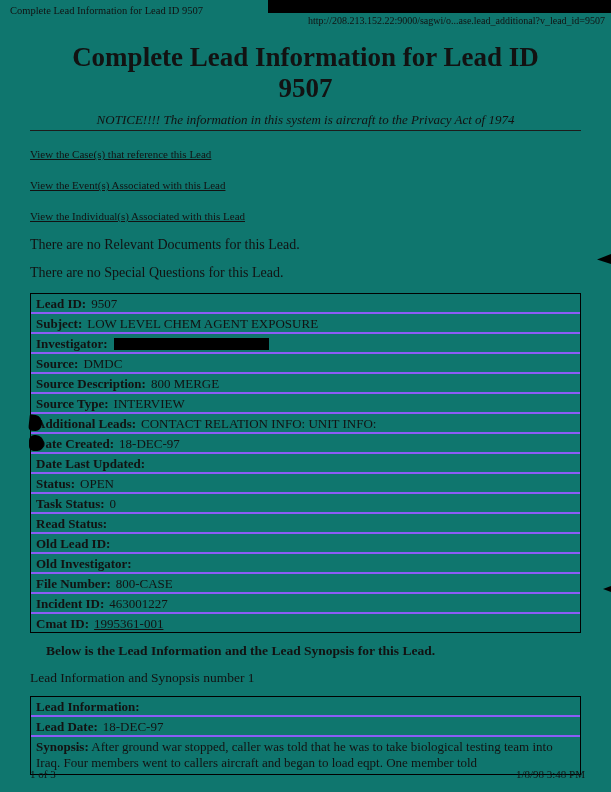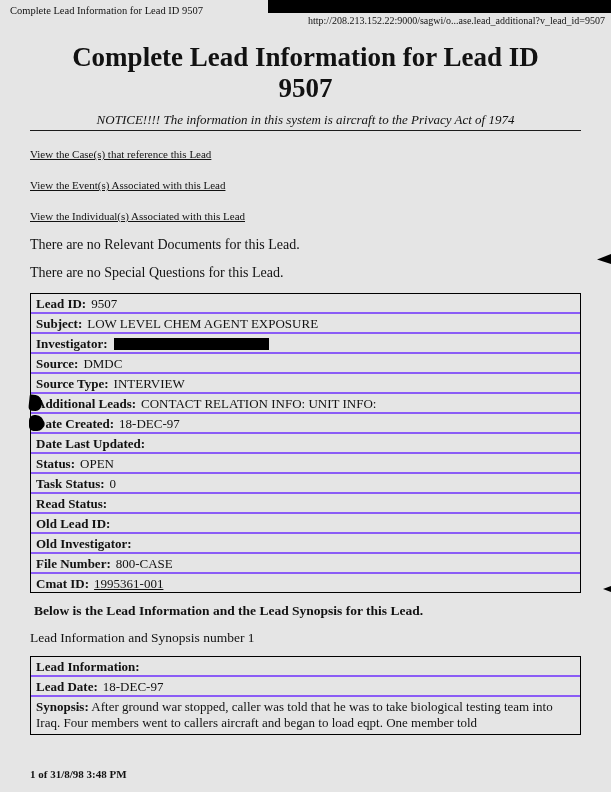--- a/index.html
+++ b/index.html
@@ -1,21 +1,21 @@
 <!DOCTYPE html>
 <html><head>
 <meta charset="utf-8">
 <style>
   * { margin: 0; padding: 0; box-sizing: border-box; }
   html, body { background: #ffffff; }
   .page {
     position: relative;
     width: 611px;
     height: 792px;
-    background: #e5e5e5;
+    background: #0f766e;
     font-family: "Liberation Serif", "DejaVu Serif", serif;
     color: #121212;
     overflow: hidden;
     margin: 0 auto;
   }
   
   .ph-title {
     position: absolute; top: 5px; left: 10px;
     font-size: 10.5px; white-space: nowrap;
   }
@@ -56,28 +56,27 @@
     position: relative; min-height: 18px;
   }
   .trow:last-child { border-bottom: none; }
   .lbl { font-weight: bold; }
   .val { margin-left: 5px; }
   .u { text-decoration: underline; cursor: pointer; }
   .redaction {
     display: inline-block; width: 155px; height: 12px;
     background: #000; vertical-align: -2px; margin-left: 6px;
   }
-  .below-heading { font-weight: bold; font-size: 13.5px; margin: 10px 0 11px 4px; }
+  .below-heading { font-weight: bold; font-size: 13.5px; margin: 10px 0 11px 16px; }
   .intro { font-size: 13.5px; margin-bottom: 10px; }
   .syn { line-height: 16px; padding-top: 2px; padding-bottom: 3px; }
   .footer {
     position: absolute; bottom: 12px; left: 30px; right: 26px;
-    display: flex; justify-content: flex-start;
+    display: flex; justify-content: space-between;
     font-size: 11px;
-    font-weight: bold;
   }
   
   .blob-a {
     position: absolute; left: -2px; top: 1px; width: 13px; height: 16px;
     background: #000; border-radius: 10% 60% 50% 30%; transform: rotate(6deg);
   }
   .blob-d {
     position: absolute; left: -2px; top: 1px; width: 15px; height: 16px;
     background: #000; border-radius: 35% 55% 45% 30%;
   }
@@ -122,20 +121,23 @@
       <div class="trow">
         <span class="lbl">Subject:</span><span class="val">LOW LEVEL CHEM AGENT EXPOSURE</span>
       </div>
       <div class="trow">
         <span class="lbl">Investigator:</span><span class="redaction"></span>
       </div>
       <div class="trow">
         <span class="lbl">Source:</span><span class="val">DMDC</span>
       </div>
       <div class="trow">
+        <span class="lbl">Source Description:</span><span class="val">800 MERGE</span>
+      </div>
+      <div class="trow">
         <span class="lbl">Source Type:</span><span class="val">INTERVIEW</span>
       </div>
       <div class="trow">
         <div class="blob-a"></div>
         <span class="lbl">Additional Leads:</span><span class="val">CONTACT RELATION INFO: UNIT INFO:</span>
       </div>
       <div class="trow">
         <div class="blob-d"></div>
         <span class="lbl">Date Created:</span><span class="val">18-DEC-97</span>
       </div>
@@ -154,20 +156,23 @@
       <div class="trow">
         <span class="lbl">Old Lead ID:</span><span class="val"></span>
       </div>
       <div class="trow">
         <span class="lbl">Old Investigator:</span><span class="val"></span>
       </div>
       <div class="trow">
         <span class="lbl">File Number:</span><span class="val">800-CASE</span>
       </div>
       <div class="trow">
+        <span class="lbl">Incident ID:</span><span class="val">463001227</span>
+      </div>
+      <div class="trow">
         <span class="lbl">Cmat ID:</span><span class="val u">1995361-001</span>
       </div>
     </div>
 
     <div class="below-heading">Below is the Lead Information and the Lead Synopsis for this Lead.</div>
     <div class="intro">Lead Information and Synopsis number 1</div>
 
     <div class="tbl">
       <div class="trow">
         <span class="lbl">Lead Information:</span>

